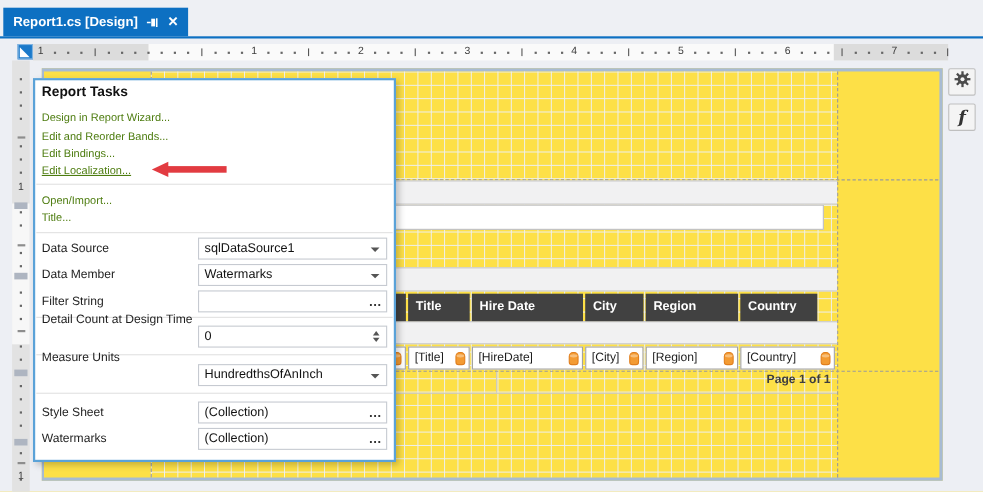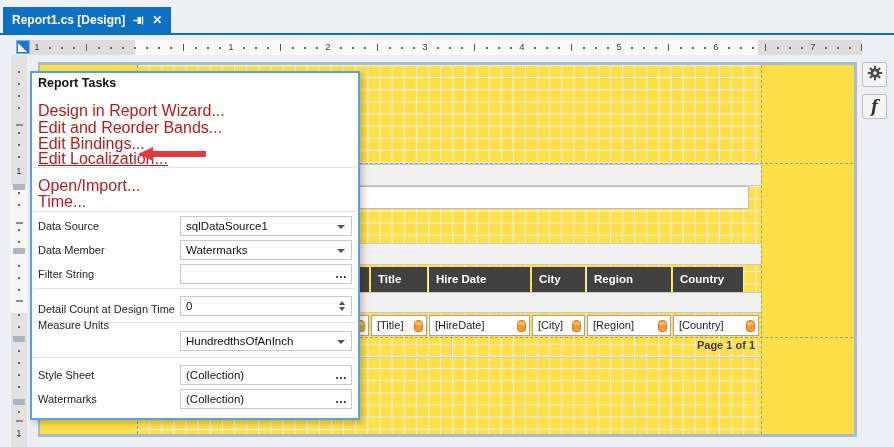--- a/index.html
+++ b/index.html
@@ -64,21 +64,21 @@
 
   
   .sidebtn { position:absolute; left:862px; width:25px; height:25px; background:#f4f4f4;
              border:1px solid #bfbfbf; border-radius:2px; display:flex; align-items:center; justify-content:center; }
   .fglyph { font-family:"DejaVu Serif", serif; font-style:italic; font-weight:bold; font-size:16px; color:#333; }
 
   
   .panel { position:absolute; left:30px; top:56px; width:330px; height:349px; background:#fff;
            border:2px solid #5aa2d8; box-shadow:3px 3px 6px rgba(0,0,0,.22);margin-top:15px; }
   .panel-title { position:absolute; left:6px; top:3px; font-size:12.5px; font-weight:bold; color:#111; }
-  .plink { position:absolute; left:6px; font-size:16px; color:#b91c1c; text-decoration:none; cursor:pointer; white-space:nowrap; }
+  .plink { position:absolute; left:6px; font-size:10px; color:#4d7c0f; text-decoration:none; cursor:pointer; white-space:nowrap; }
   .plink.underlined { text-decoration:underline; }
   .psep { position:absolute; left:1px; width:324px; height:1px; background:#e2e2e2; }
 
   .flabel { position:absolute; left:6px; font-size:11px; color:#1e1e1e; white-space:nowrap; }
   .fcontrol { position:absolute; left:148px; width:172px; height:20px; background:#fff;
               border:1px solid #c6cad1; font-size:11.5px; color:#111; line-height:18px; padding-left:5px; }
   .combo-arrow { position:absolute; right:6px; top:8px; width:0; height:0;
                  border-left:4px solid transparent; border-right:4px solid transparent; border-top:4px solid #555; }
   .ellipsis-btn { position:absolute; right:4px; top:0; font-size:12px; font-weight:bold; color:#333; line-height:18px; }
   .spin-up { position:absolute; right:6px; top:4px; width:0; height:0;
@@ -288,21 +288,21 @@
   </div>
 
   <div class="panel">
     <div class="panel-title">Report Tasks</div>
 
     <a class="plink" style="top:29px;">Design in Report Wizard...</a>
     <a class="plink" style="top:46px;">Edit and Reorder Bands...</a>
     <a class="plink" style="top:62px;">Edit Bindings...</a>
     <a class="plink underlined" style="top:77px;">Edit Localization...</a>
     <a class="plink" style="top:104px;">Open/Import...</a>
-    <a class="plink" style="top:120px;">Time...</a>
+    <a class="plink" style="top:120px;">Title...</a>
 
     <div class="red-arrow">
       <div class="head"></div>
       <div class="tail"></div>
     </div>
 
     <div class="psep" style="top:94px;"></div>
     <div class="psep" style="top:138px;"></div>
     <div class="psep" style="top:215px;"></div>
     <div class="psep" style="top:249px;"></div>
@@ -319,21 +319,21 @@
       <span>Watermarks</span>
       <span class="combo-arrow"></span>
     </div>
 
     <span class="flabel" style="top:195px;">Filter String</span>
     <div class="fcontrol" style="top:191px;">
       <span></span>
       <span class="ellipsis-btn">…</span>
     </div>
 
-    <span class="flabel" style="top:230px;">Detail Count at Design Time</span>
+    <span class="flabel" style="top:212px;">Detail Count at Design Time</span>
     <div class="fcontrol" style="top:223px;">
       <span>0</span>
       <span class="spin-up"></span>
       <span class="spin-dn"></span>
     </div>
 
     <span class="flabel" style="top:246px;text-align:right;">Measure Units</span>
     <div class="fcontrol" style="top:258px;">
       <span>HundredthsOfAnInch</span>
       <span class="combo-arrow"></span>

